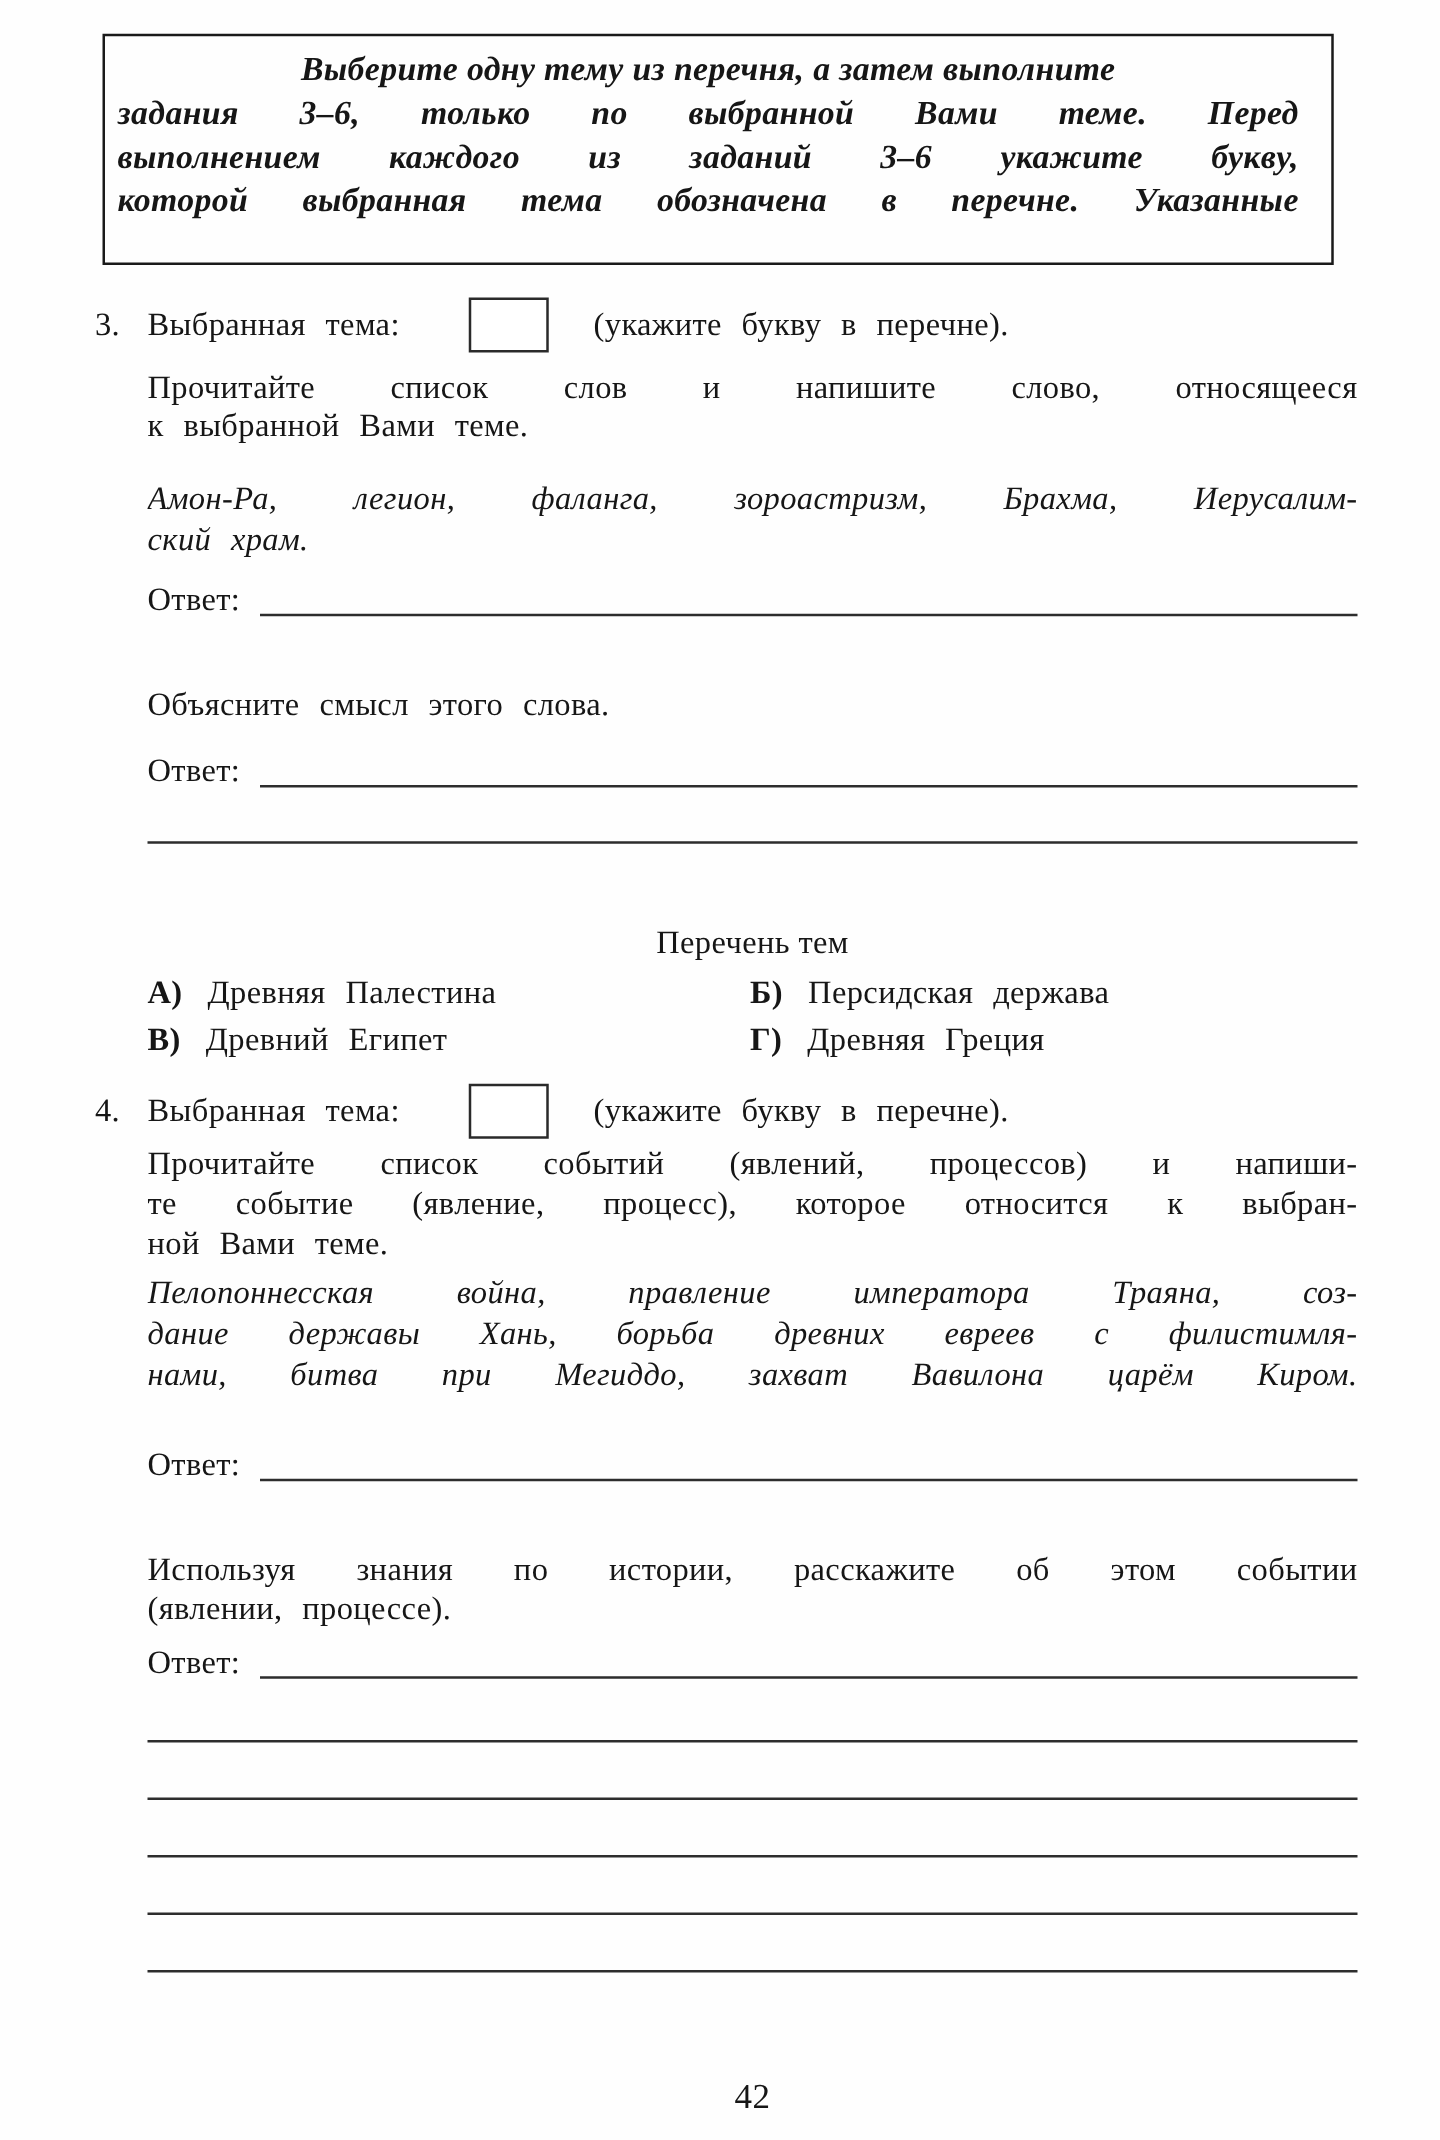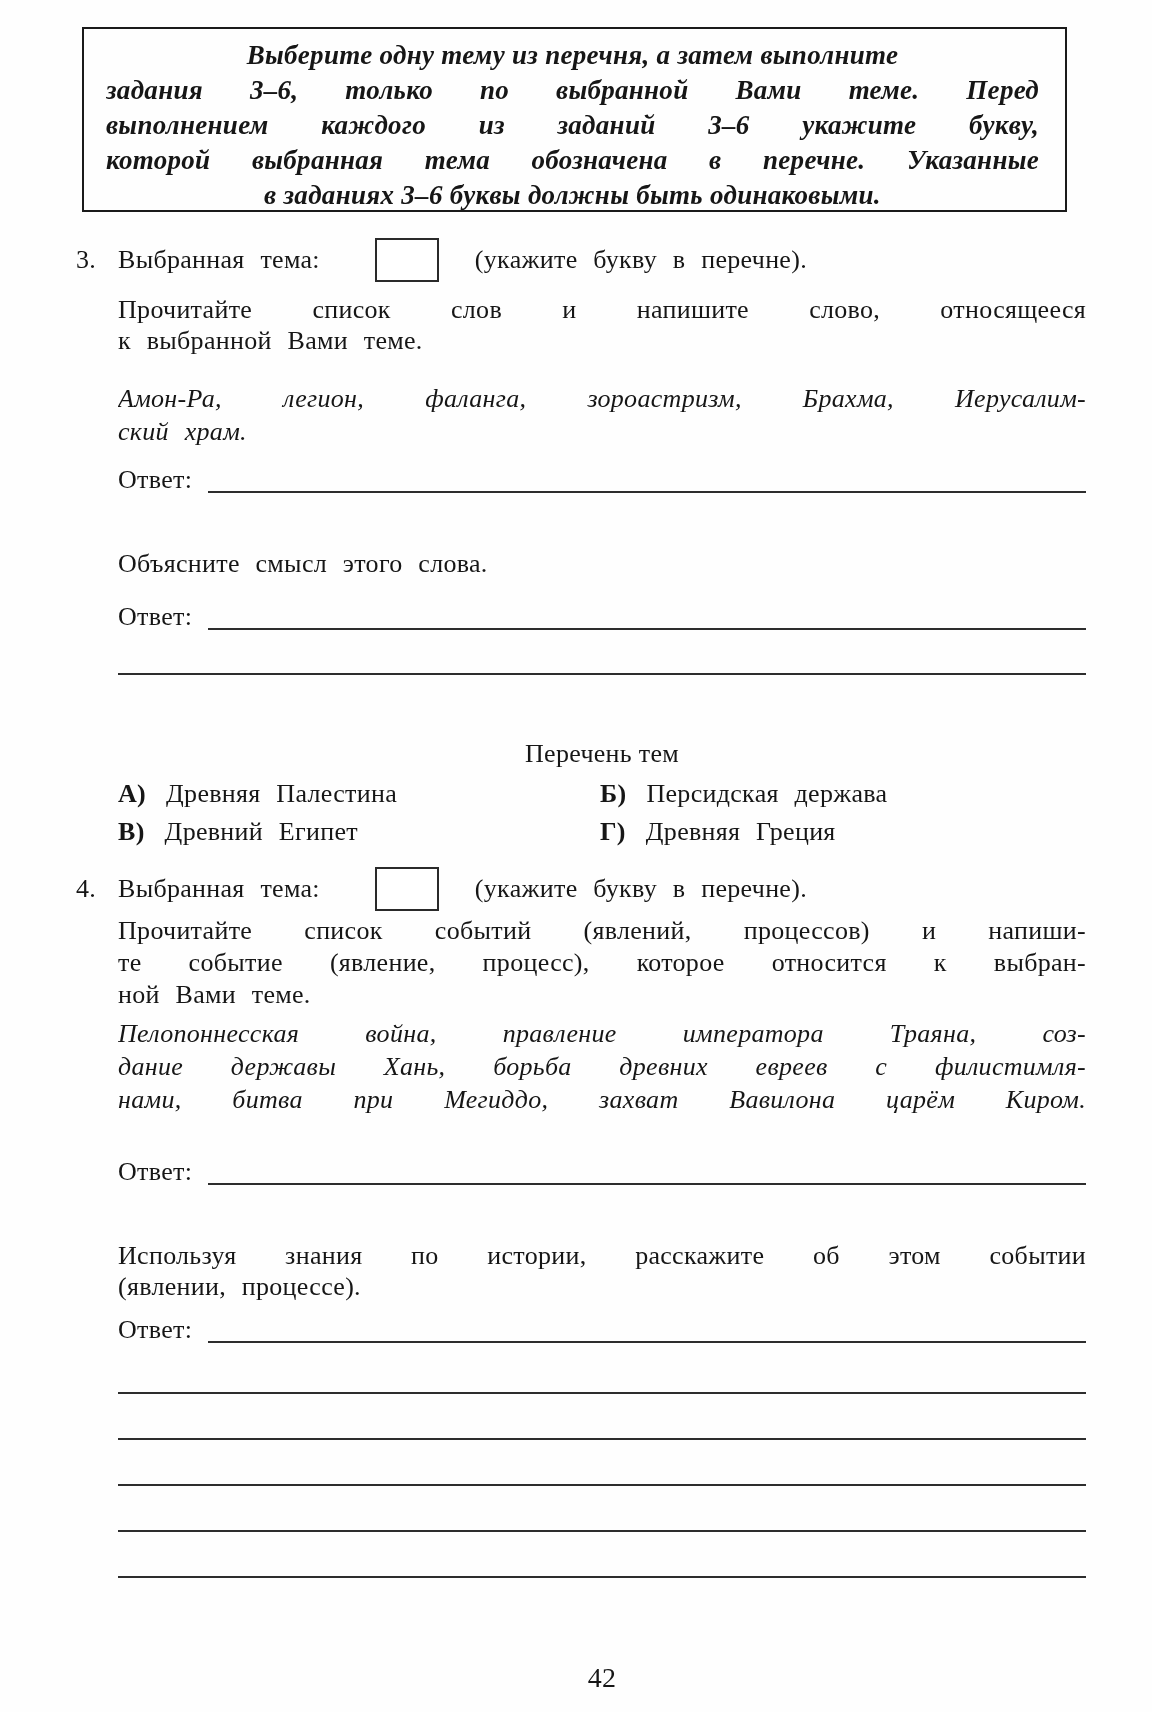--- a/index.html
+++ b/index.html
@@ -20,21 +20,21 @@
   .jl { text-align: justify; text-align-last: justify; }
   .cl { text-align: center; }
 
   
   .instruction-box {
     box-sizing: border-box;
     margin-left: -36px;
     width: 985px;
     height: 185px;
     border: 2px solid #1a1a1a;
-    padding: 9px 26px 0 22px;
+    padding: 9px 26px 0 10px;
     font-weight: bold;
     font-style: italic;
     font-size: 27px;
   }
   .instruction-box .bx-line { line-height: 35px; height: 35px; overflow: hidden; }
 
   
   .task-row { position: relative; display: flex; align-items: center; height: 44px; }
   .task-num { position: absolute; left: -42px; top: 6px; line-height: 32px; }
   .letter-box {
@@ -91,21 +91,20 @@
 </head>
 <body>
 
 <div class="page">
 
   <div class="instruction-box">
     <div class="bx-line cl">Выберите одну тему из перечня, а затем выполните</div>
     <div class="bx-line jl">задания 3–6, только по выбранной Вами теме. Перед</div>
     <div class="bx-line jl">выполнением каждого из заданий 3–6 укажите букву,</div>
     <div class="bx-line jl">которой выбранная тема обозначена в перечне. Указанные</div>
-    <div class="bx-line cl">в заданиях 3–6 буквы должны быть одинаковыми.</div>
   </div>
 
   <div class="task-row m-taskrow3">
     <span class="task-num w">3.</span>
     <span class="w">Выбранная тема:</span>
     <span class="letter-box"></span>
     <span class="hint w">(укажите букву в перечне).</span>
   </div>
 
   <div class="para m-para3">

